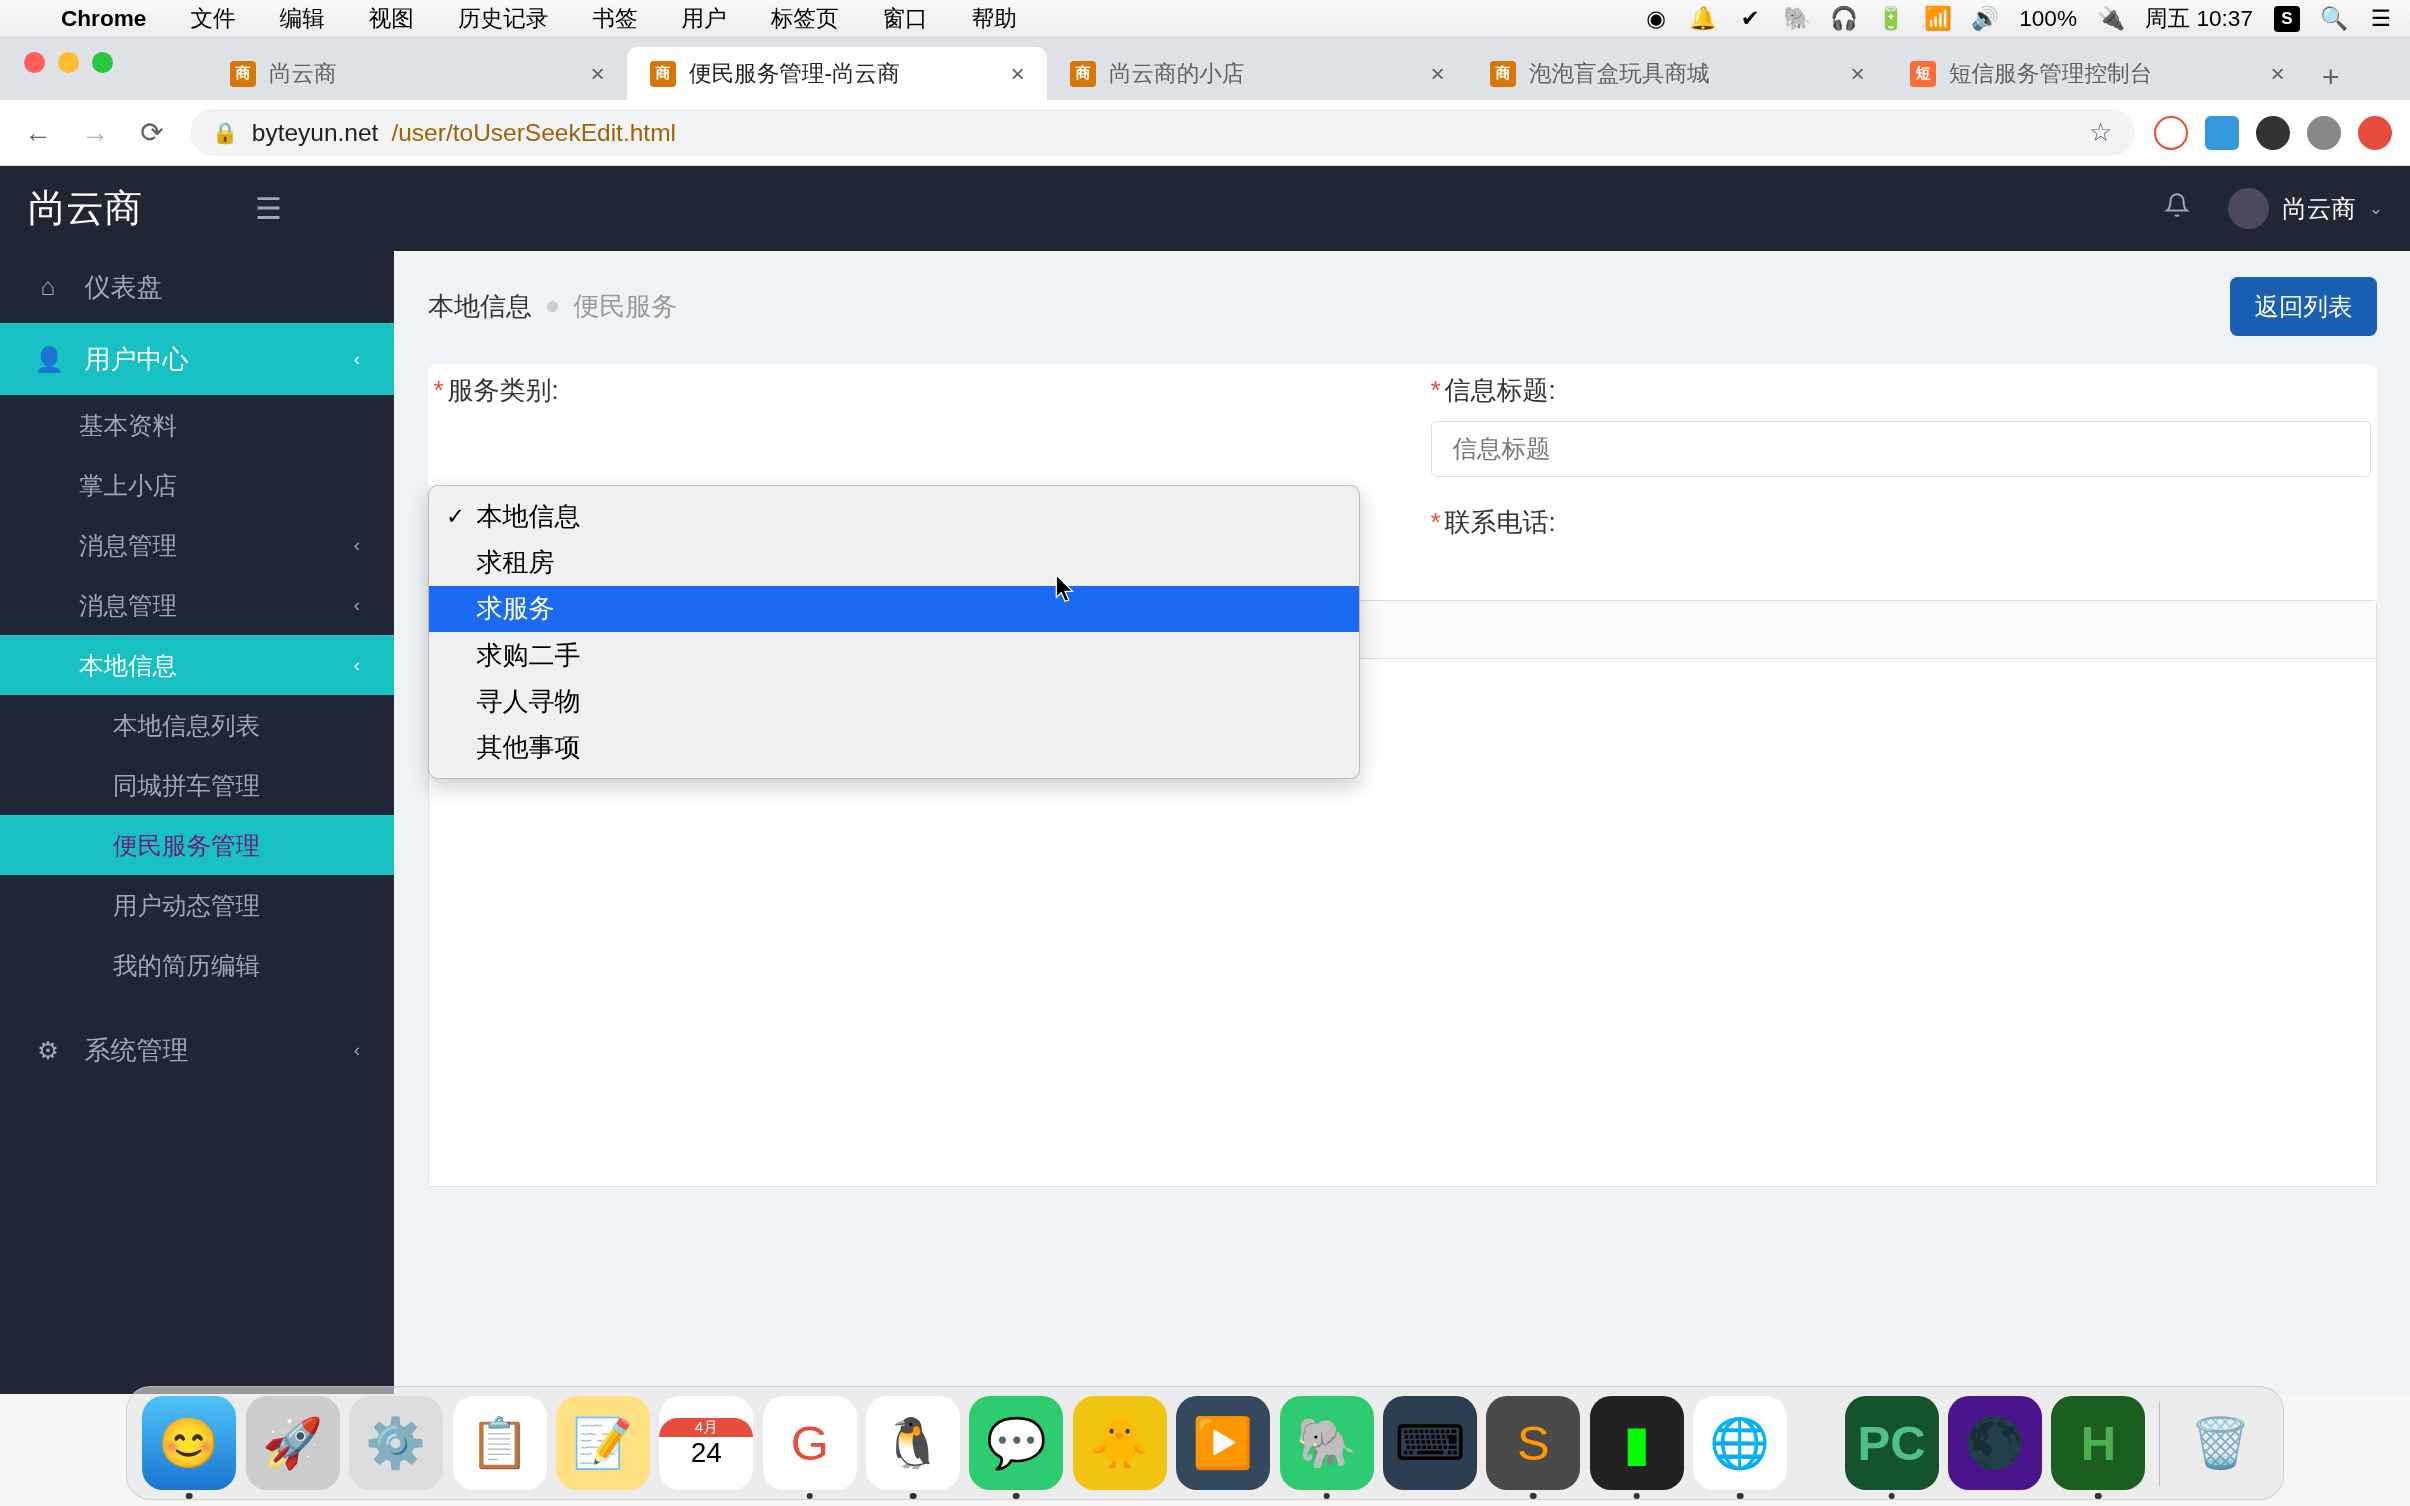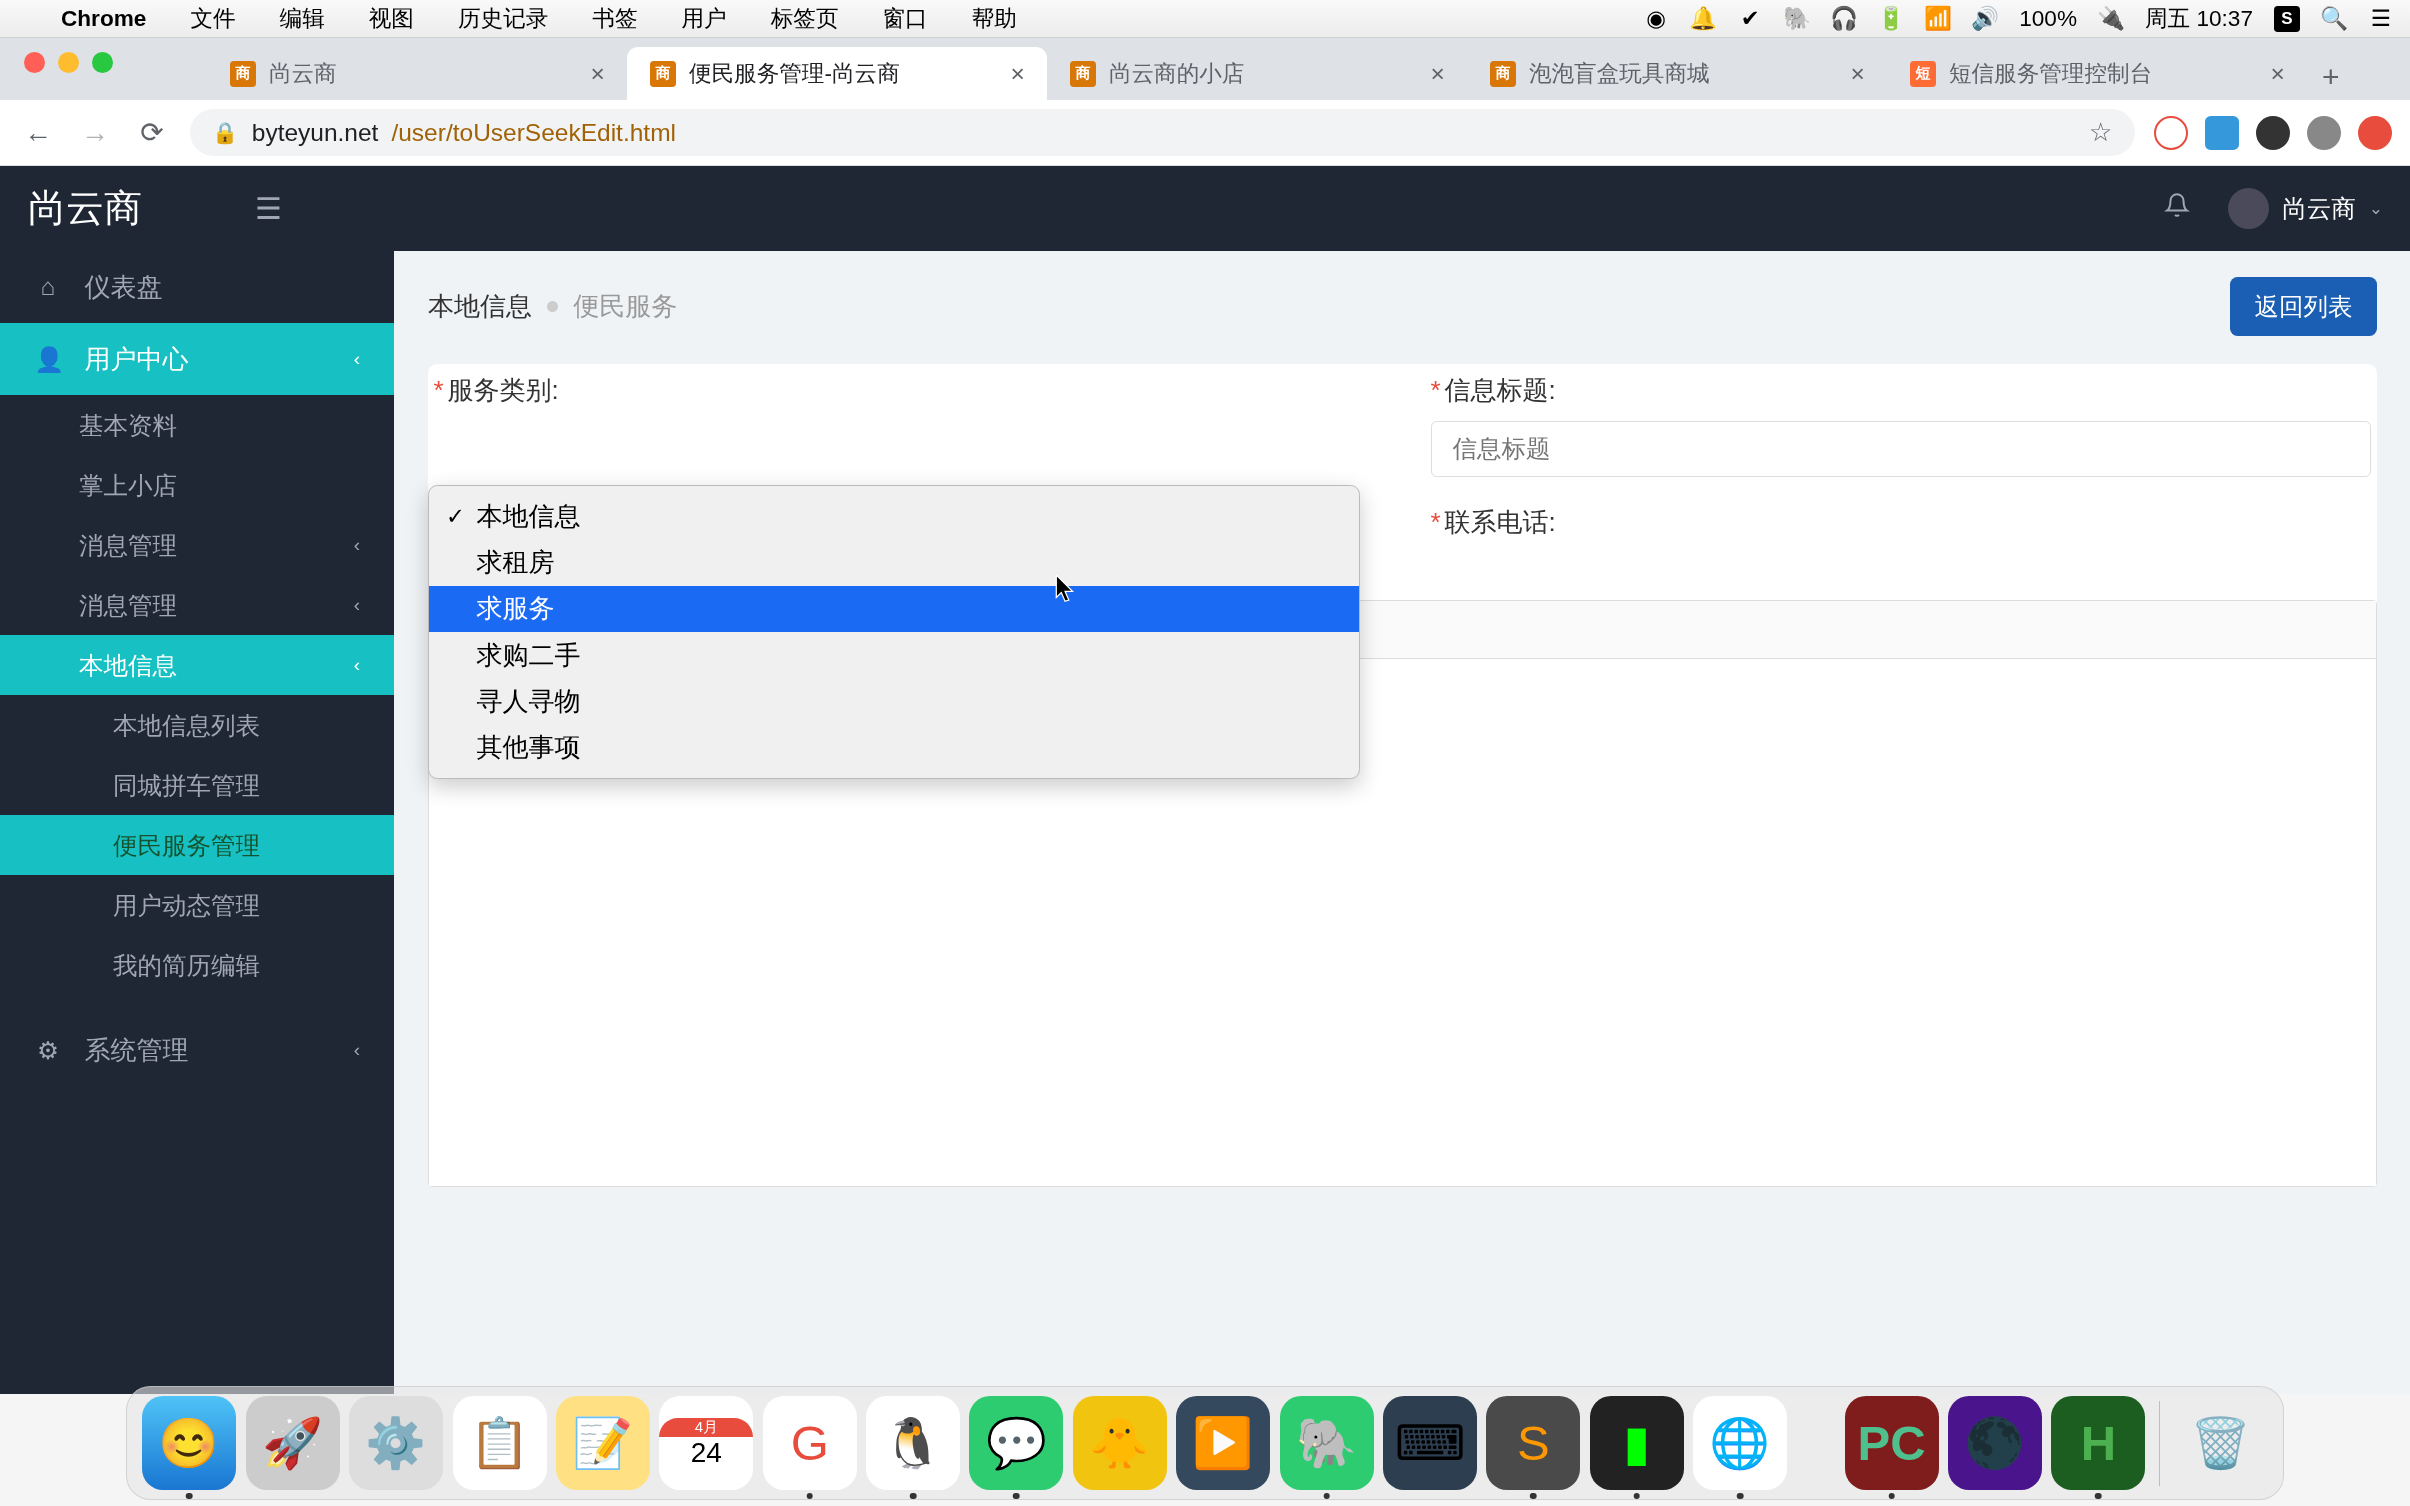--- a/index.html
+++ b/index.html
@@ -46,21 +46,21 @@
     .avatar { width: 41px; height: 41px; border-radius: 50%; background: #4a4a5a; }
     .chevron { color: #a0a6b3; font-size: 17px; }
 
     
     .main-layout { display: flex; height: calc(1507px - 38px - 62px - 66px - 85px - 113px); }
     .sidebar { width: 394px; background: #1f2735; color: #a0a6b3; overflow: hidden; }
     .sidebar-item { display: flex; align-items: center; padding: 0 34px; height: 72px; font-size: 26px; gap: 22.6px; position: relative; }
     .sidebar-item.sub { padding-left: 79px; font-size: 24.5px; height: 60px; }
     .sidebar-item.sub2 { padding-left: 113px; font-size: 24.5px; height: 60px; }
     .sidebar-item.expanded { background: #17c1c3; color: #fff; }
-    .sidebar-item.active-sub { background: #17c1c3; color: #14532d; }
+    .sidebar-item.active-sub { background: #17c1c3; color: #701a75; }
     .sidebar-item .expand-icon { margin-left: auto; font-size: 19px; }
     .sidebar-icon { width: 28px; text-align: center; font-size: 24.5px; }
 
     
     .content { flex: 1; background: #f0f3f6; padding: 26px 34px; position: relative; }
     .breadcrumb-row { display: flex; align-items: center; justify-content: space-between; margin-bottom: 28px; }
     .breadcrumb { font-size: 26px; color: #333; display: flex; align-items: center; gap: 15px; }
     .breadcrumb .sep { width: 11.3px; height: 11.3px; border-radius: 50%; background: #ccc; display: inline-block; }
     .breadcrumb .current { color: #999; }
     .back-btn { background: #1a5fb4; color: #fff; border-radius: 7.5px; padding: 13px 24.5px; font-size: 24.5px; border: none; }
@@ -378,20 +378,20 @@
     <div class="dock-icon" style="background:#fff;color:#e74c3c;">G<div class="dock-dot"></div></div>
     <div class="dock-icon" style="background:#fff;">🐧<div class="dock-dot"></div></div>
     <div class="dock-icon" style="background:#2ecc71;">💬<div class="dock-dot"></div></div>
     <div class="dock-icon" style="background:#f1c40f;">🐥</div>
     <div class="dock-icon" style="background:#34495e;">▶️</div>
     <div class="dock-icon" style="background:#2ecc71;">🐘<div class="dock-dot"></div></div>
     <div class="dock-icon" style="background:#2c3e50;">⌨</div>
     <div class="dock-icon" style="background:#4a4a4a;color:#ff9800;">S<div class="dock-dot"></div></div>
     <div class="dock-icon" style="background:#222;color:#0f0;">▮<div class="dock-dot"></div></div>
     <div class="dock-icon" style="background:#fff;">🌐<div class="dock-dot"></div></div>
-    <div class="dock-icon" style="background:#7f1d1d;color:#4fc08d;font-weight:bold;margin-left:48px;">PC<div class="dock-dot"></div></div>
+    <div class="dock-icon" style="background:#14532d;color:#4fc08d;font-weight:bold;margin-left:48px;">PC<div class="dock-dot"></div></div>
     <div class="dock-icon" style="background:#4a148c;">🌑</div>
     <div class="dock-icon" style="background:#1b5e20;color:#4caf50;font-weight:bold;">H<div class="dock-dot"></div></div>
     <div class="dock-sep-v"></div>
     <div class="dock-icon" style="background:transparent;">🗑️</div>
   </div>
 </div>
 
 
 </body></html>

